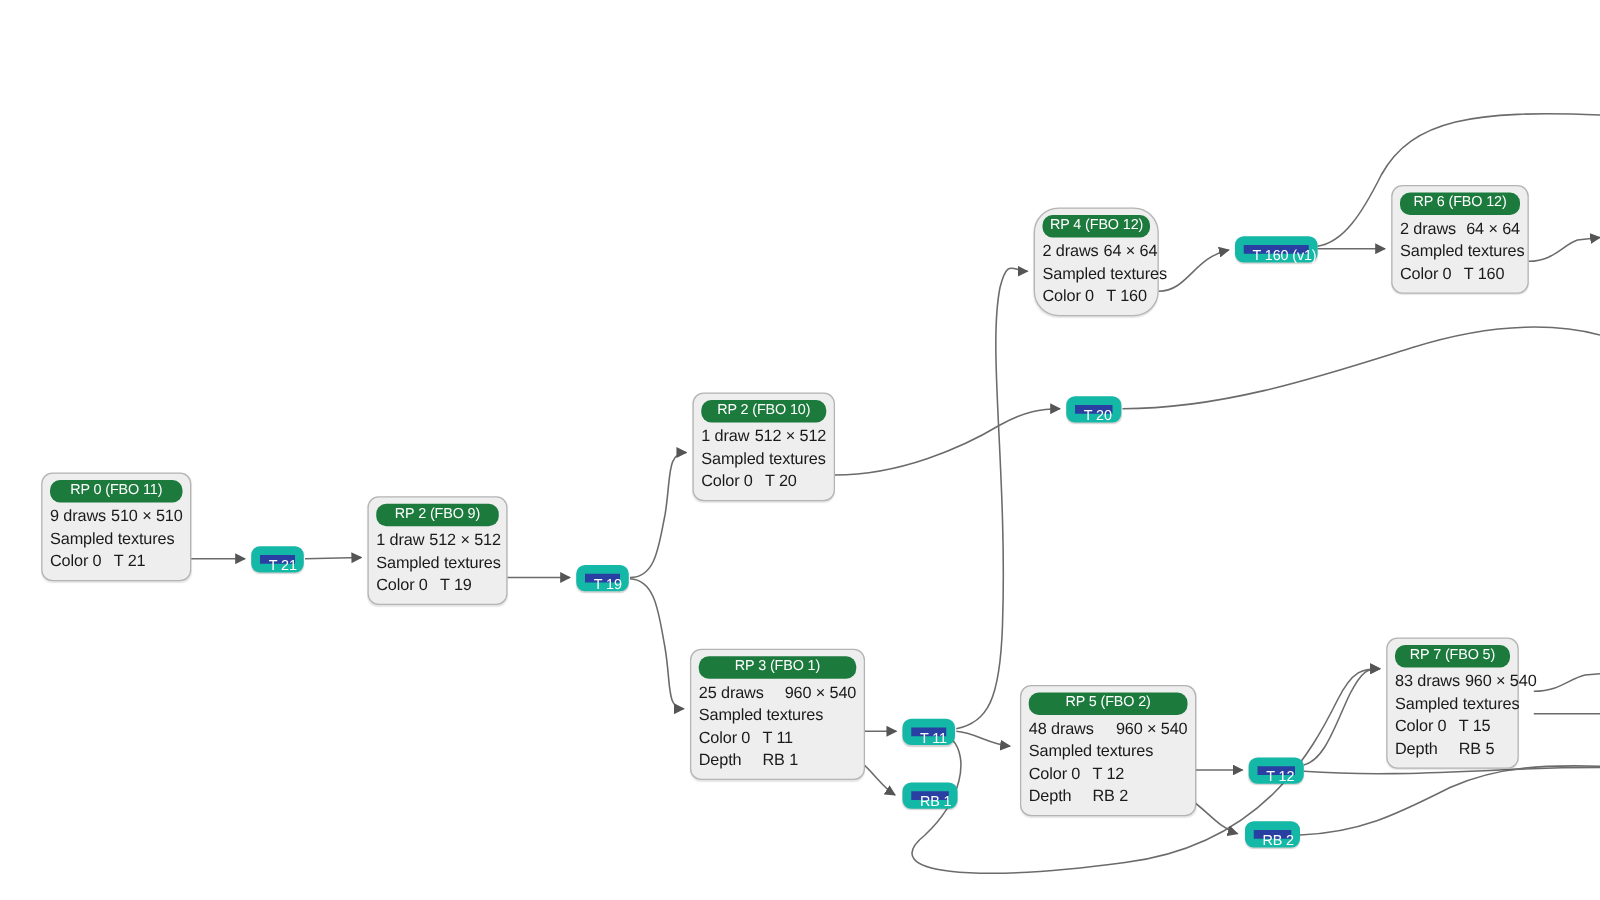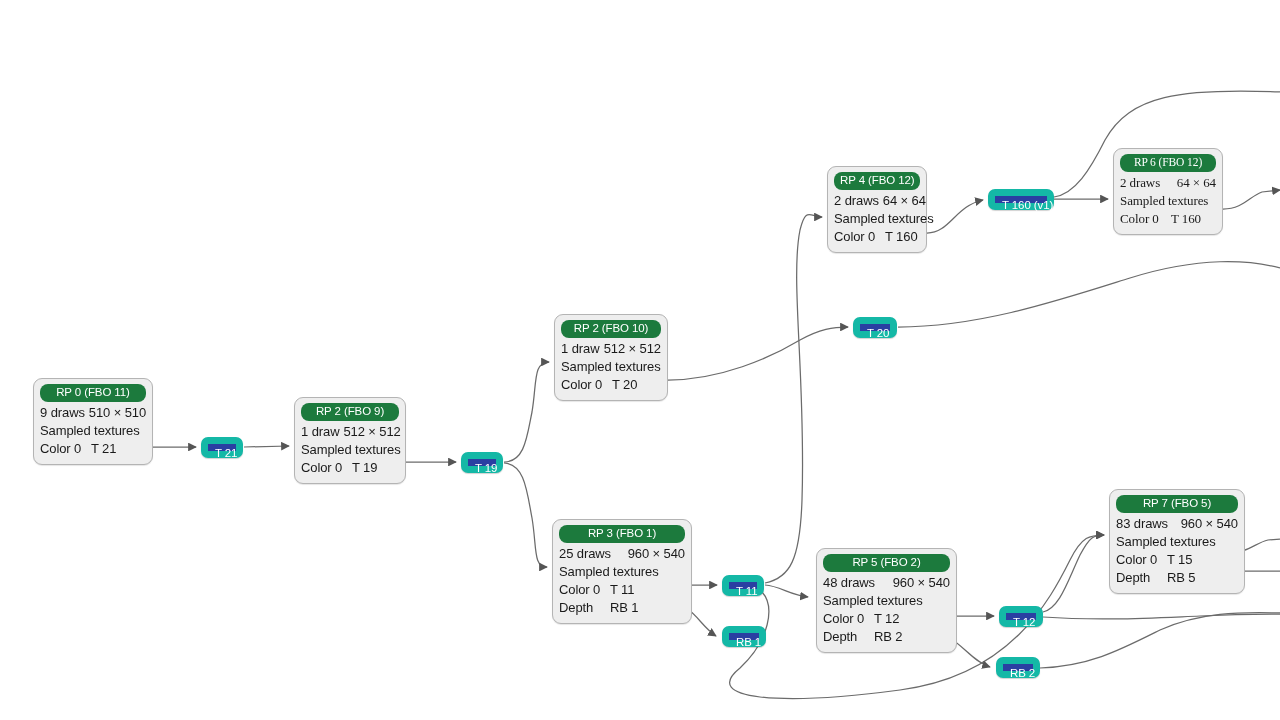--- a/index.html
+++ b/index.html
@@ -180,21 +180,21 @@
         <div class="rp-row">Sampled textures</div>
         <div class="rp-row attach">
           <span class="c1">Color 0</span>
           <span class="c2">T 11</span>
         </div>
         <div class="rp-row attach">
           <span class="c1">Depth</span>
           <span class="c2">RB 1</span>
         </div>
       </div>
-      <div class="rp-node" style="left: 827px; top: 166px; width: 100px;">
+      <div class="rp-node" style="left: 827px; top: 166px; width: 100px; border-radius: 20px;">
         <div class="rp-header">RP 4 (FBO 12)</div>
         <div class="rp-row">
           <span class="c1">2 draws</span>
           <span class="c2">64 × 64</span>
         </div>
         <div class="rp-row">Sampled textures</div>
         <div class="rp-row attach">
           <span class="c1">Color 0</span>
           <span class="c2">T 160</span>
         </div>
@@ -208,33 +208,33 @@
         <div class="rp-row">Sampled textures</div>
         <div class="rp-row attach">
           <span class="c1">Color 0</span>
           <span class="c2">T 12</span>
         </div>
         <div class="rp-row attach">
           <span class="c1">Depth</span>
           <span class="c2">RB 2</span>
         </div>
       </div>
-      <div class="rp-node" style="left: 1113px; top: 148px; width: 110px; font-family: Liberation Serif, serif;">
+      <div class="rp-node" style="left: 1113px; top: 148px; width: 110px;">
         <div class="rp-header">RP 6 (FBO 12)</div>
         <div class="rp-row">
           <span class="c1">2 draws</span>
           <span class="c2">64 × 64</span>
         </div>
         <div class="rp-row">Sampled textures</div>
         <div class="rp-row attach">
           <span class="c1">Color 0</span>
           <span class="c2">T 160</span>
         </div>
       </div>
-      <div class="rp-node" style="left: 1109px; top: 489px; width: 136px;">
+      <div class="rp-node" style="left: 1109px; top: 510px; width: 106px;">
         <div class="rp-header">RP 7 (FBO 5)</div>
         <div class="rp-row">
           <span class="c1">83 draws</span>
           <span class="c2">960 × 540</span>
         </div>
         <div class="rp-row">Sampled textures</div>
         <div class="rp-row attach">
           <span class="c1">Color 0</span>
           <span class="c2">T 15</span>
         </div>

